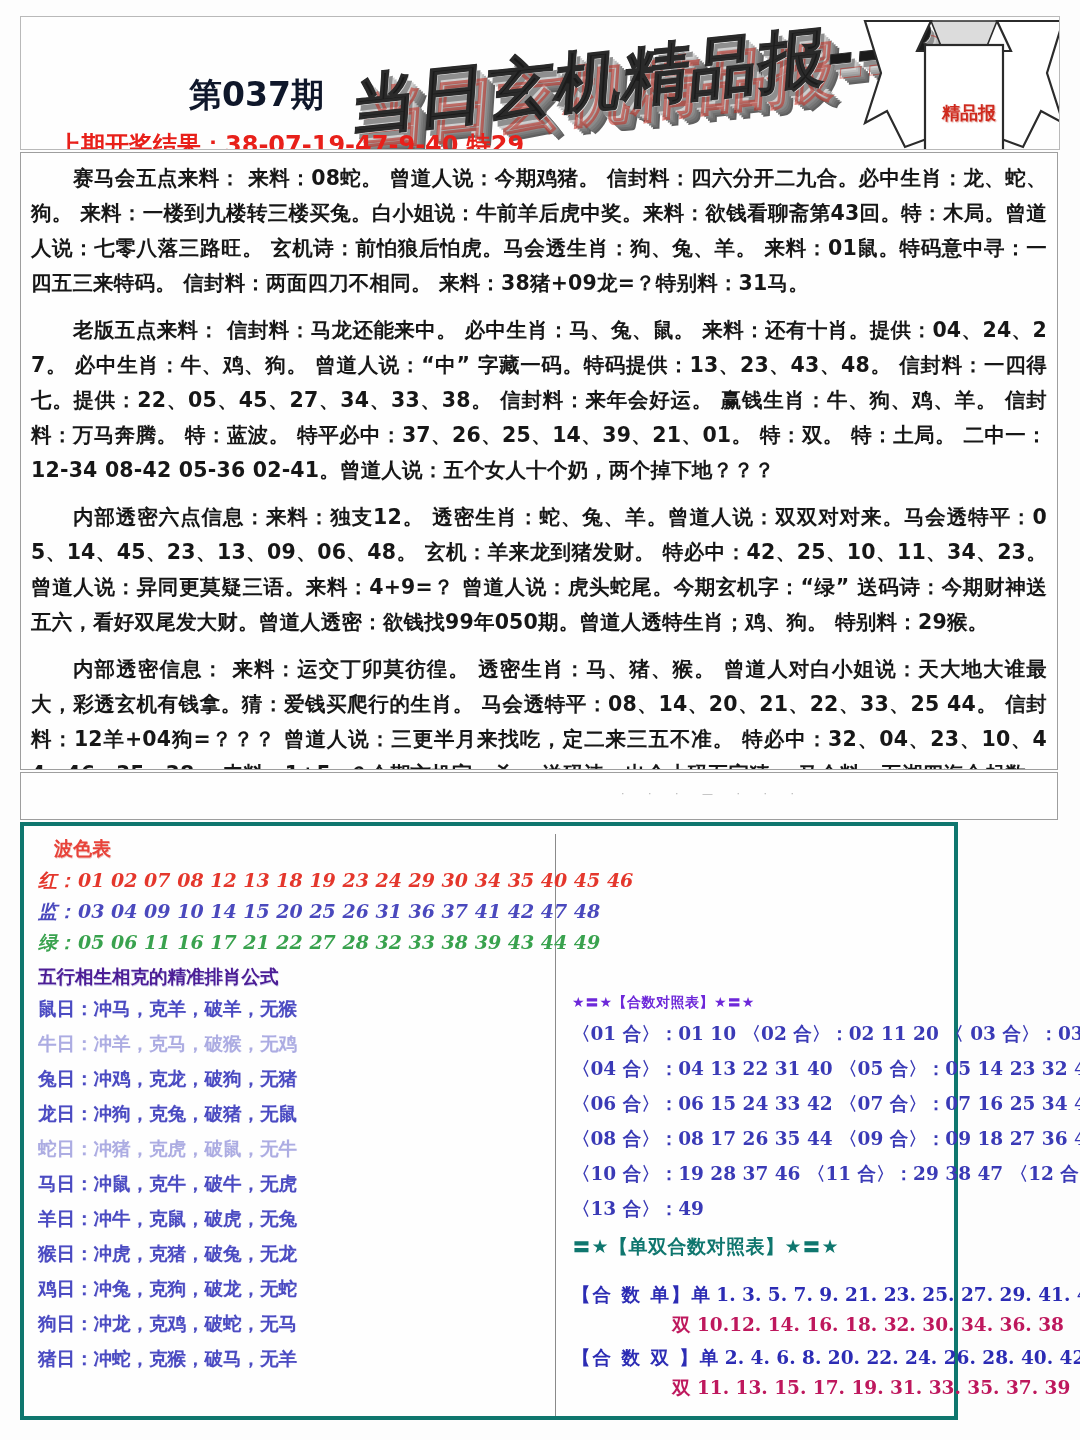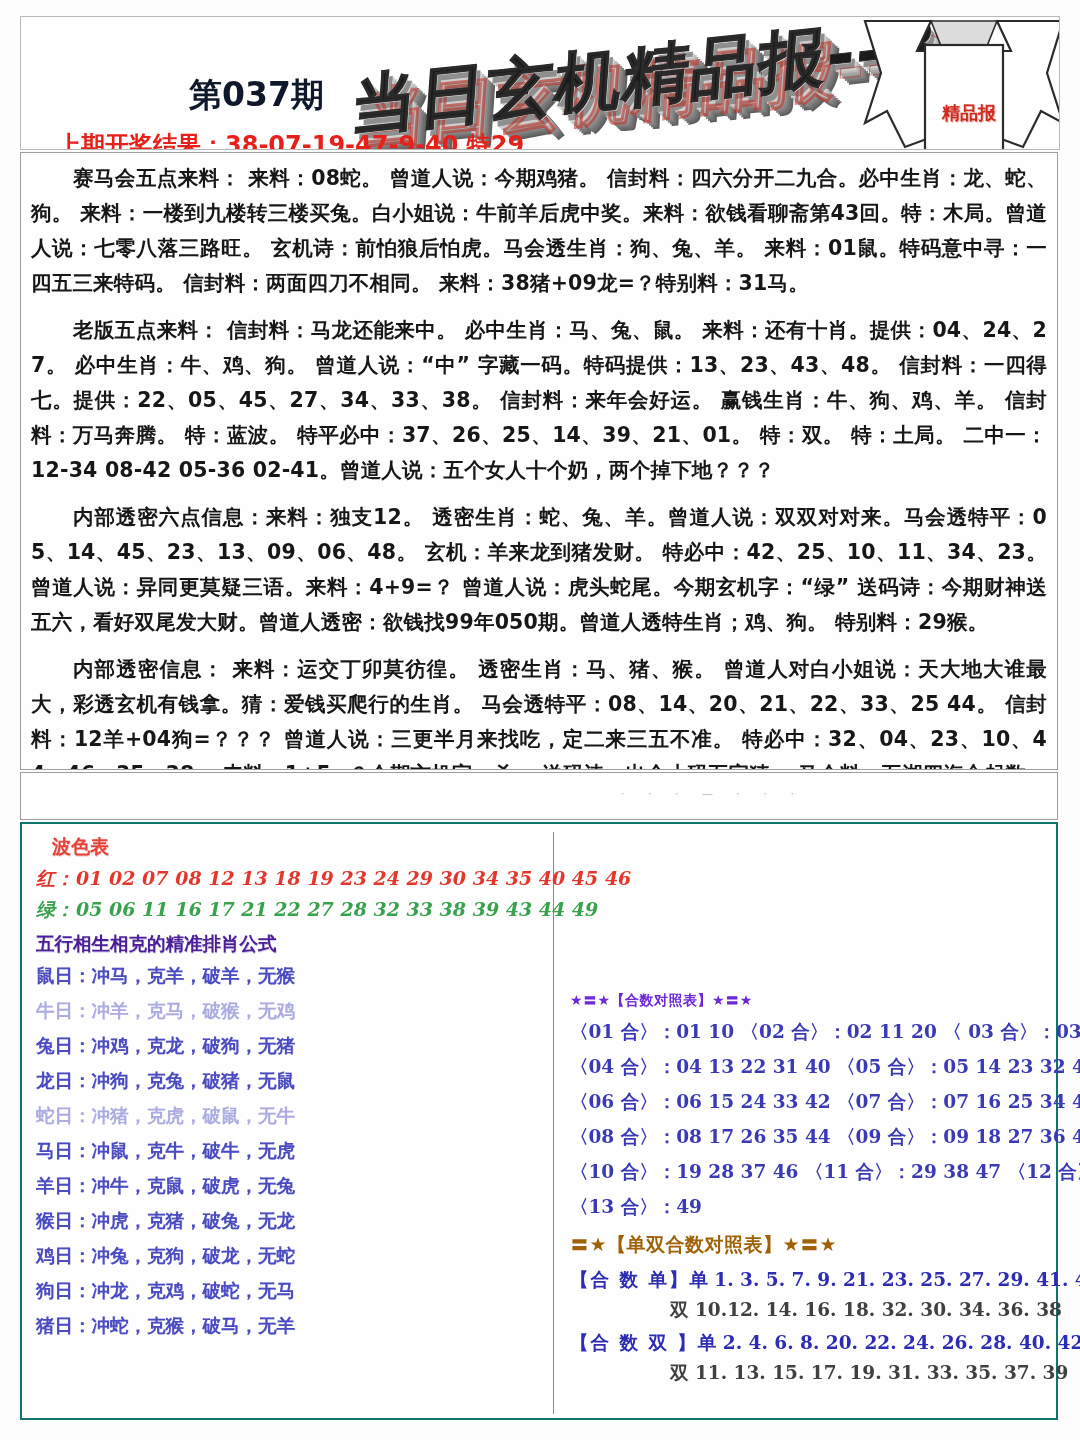--- a/index.html
+++ b/index.html
@@ -99,22 +99,22 @@
   .spacer{
     position:absolute;left:20px;top:772px;width:1038px;height:48px;
     border:1px solid #9e9e9e;background:#fefefe;box-sizing:border-box;
   }
   .spacer-dots{
     position:absolute;left:600px;top:14px;
     font-size:11px;color:#b6b6b6;letter-spacing:10px;
   }
   
   .bottombox{
-    position:absolute;left:20px;top:822px;width:1038px;height:598px;
-    border:2px solid #0f766e;background:#fefefe;box-sizing:border-box;
+    position:absolute;left:20px;top:822px;width:938px;height:598px;
+    border:4px solid #0f766e;background:#fefefe;box-sizing:border-box;
   }
   .divider{
     position:absolute;left:531px;top:8px;width:0;height:582px;
     border-left:1px solid #8a8a8a;
   }
   .leftcol{
     position:absolute;left:0;top:0;width:531px;height:596px;
     padding:8px 0 0 14px;box-sizing:border-box;
   }
   .rightcol{
@@ -150,31 +150,31 @@
   .rt-head{
     font-size:14px;font-weight:bold;color:#6d28d9;
     margin:0 12px 11px 0;white-space:nowrap;letter-spacing:0.5px;
   }
   .rt-line{
     font-size:18.5px;font-weight:bold;color:#3a3ab6;
     line-height:22px;margin:0 0 13px 0;white-space:nowrap;
     font-family:"DejaVu Serif","Liberation Serif",serif;
   }
   .hs-head{
-    font-size:19px;font-weight:bold;color:#a16207;
-    margin:14px 0 11px 0;white-space:nowrap;letter-spacing:0.5px;
+    font-size:19px;font-weight:bold;color:#0f766e;
+    margin:14px 0 24px 0;white-space:nowrap;letter-spacing:0.5px;
   }
   .hs-line{
     font-size:18.5px;font-weight:bold;color:#2c2cb4;
     line-height:22px;margin:0 0 8px 0;white-space:nowrap;
     font-family:"DejaVu Serif","Liberation Serif",serif;
   }
   .hs-line .tag{font-family:"DejaVu Sans","Liberation Sans",sans-serif;letter-spacing:2px;}
   .hs-sub{
-    font-size:18.5px;font-weight:bold;color:#404040;
+    font-size:18.5px;font-weight:bold;color:#be185d;
     line-height:22px;margin:0 0 11px 0;padding-left:100px;white-space:nowrap;
     font-family:"DejaVu Serif","Liberation Serif",serif;
   }
 </style>
 </head>
 <body>
 
 <div class="page">
 
   <div class="header">
@@ -213,20 +213,23 @@
 
   <div class="bottombox">
     <div class="divider"></div>
 
     <div class="leftcol">
 
       <div class="wave-title">波色表</div>
 
       <div class="wave-row wave-red">
         <span class="lbl">红：</span><span>01 02 07 08 12 13 18 19 23 24 29 30 34 35 40 45 46</span>
+      </div>
+      <div class="wave-row wave-blue">
+        <span class="lbl">监：</span><span>03 04 09 10 14 15 20 25 26 31 36 37 41 42 47 48</span>
       </div>
       <div class="wave-row wave-green">
         <span class="lbl">绿：</span><span>05 06 11 16 17 21 22 27 28 32 33 38 39 43 44 49</span>
       </div>
 
       <div class="formula-title">五行相生相克的精准排肖公式</div>
 
       <div class="zrow">鼠日：冲马，克羊，破羊，无猴</div>
       <div class="zrow faded">牛日：冲羊，克马，破猴，无鸡</div>
       <div class="zrow">兔日：冲鸡，克龙，破狗，无猪</div>

